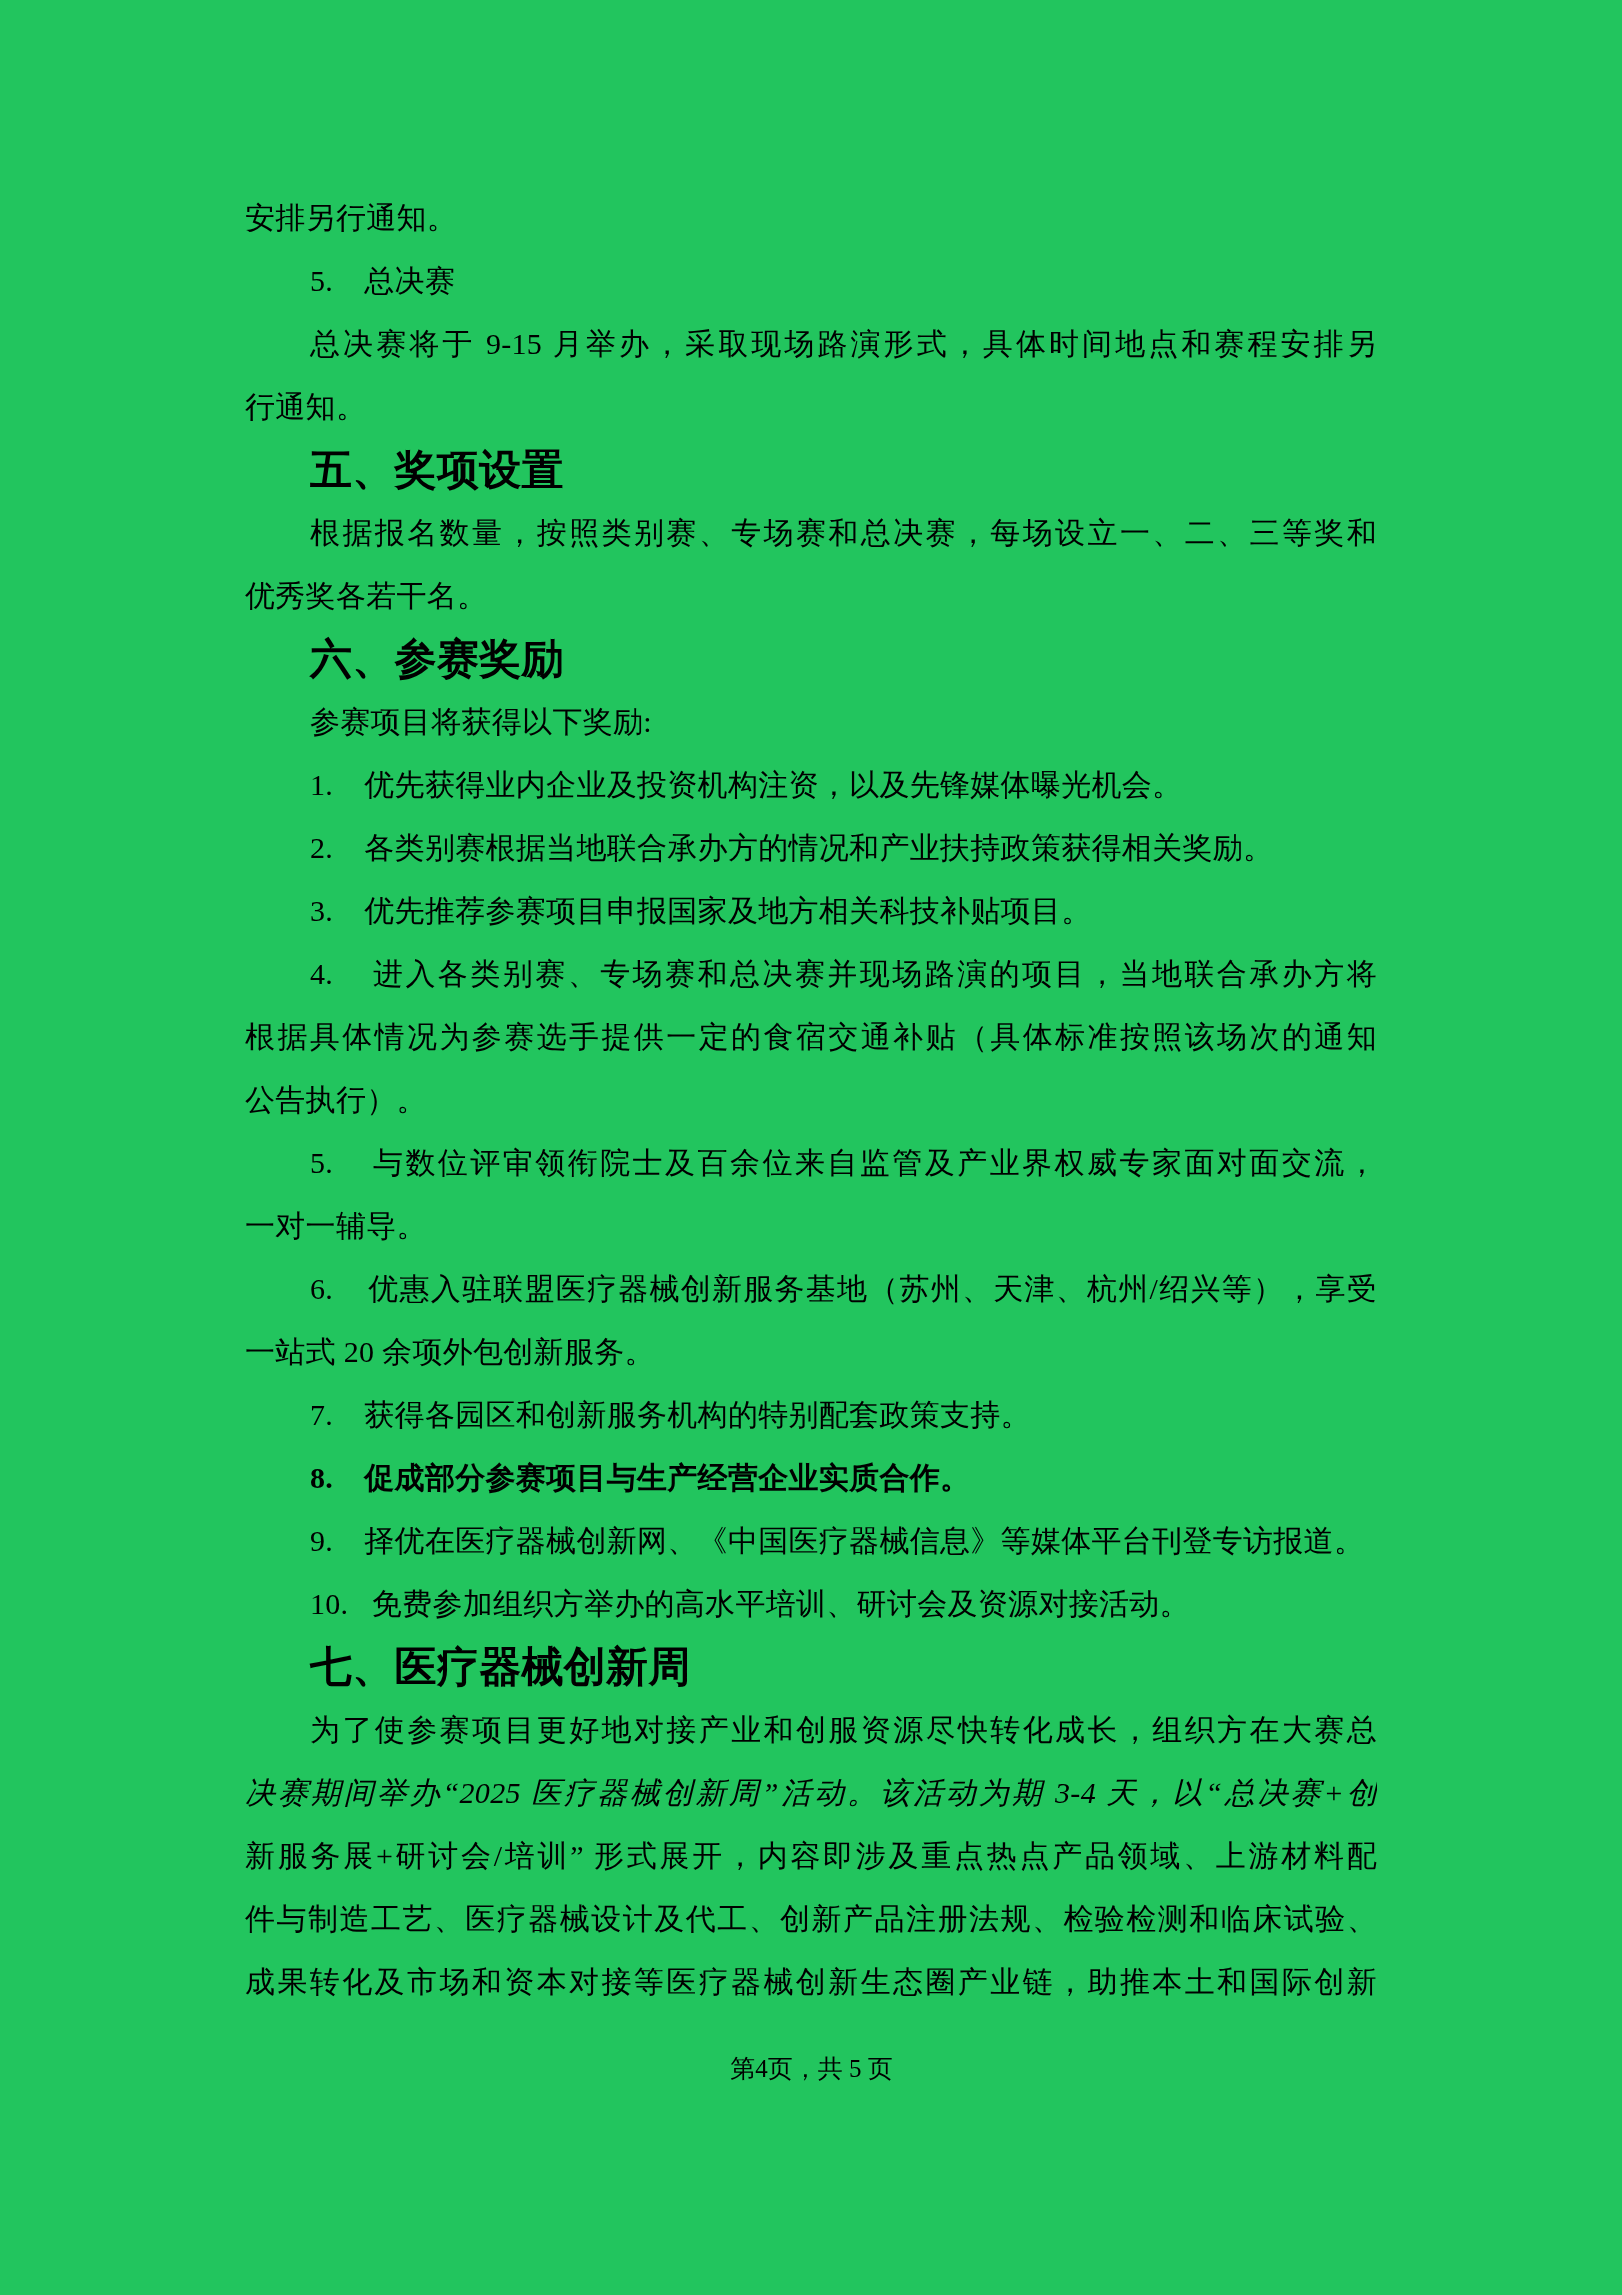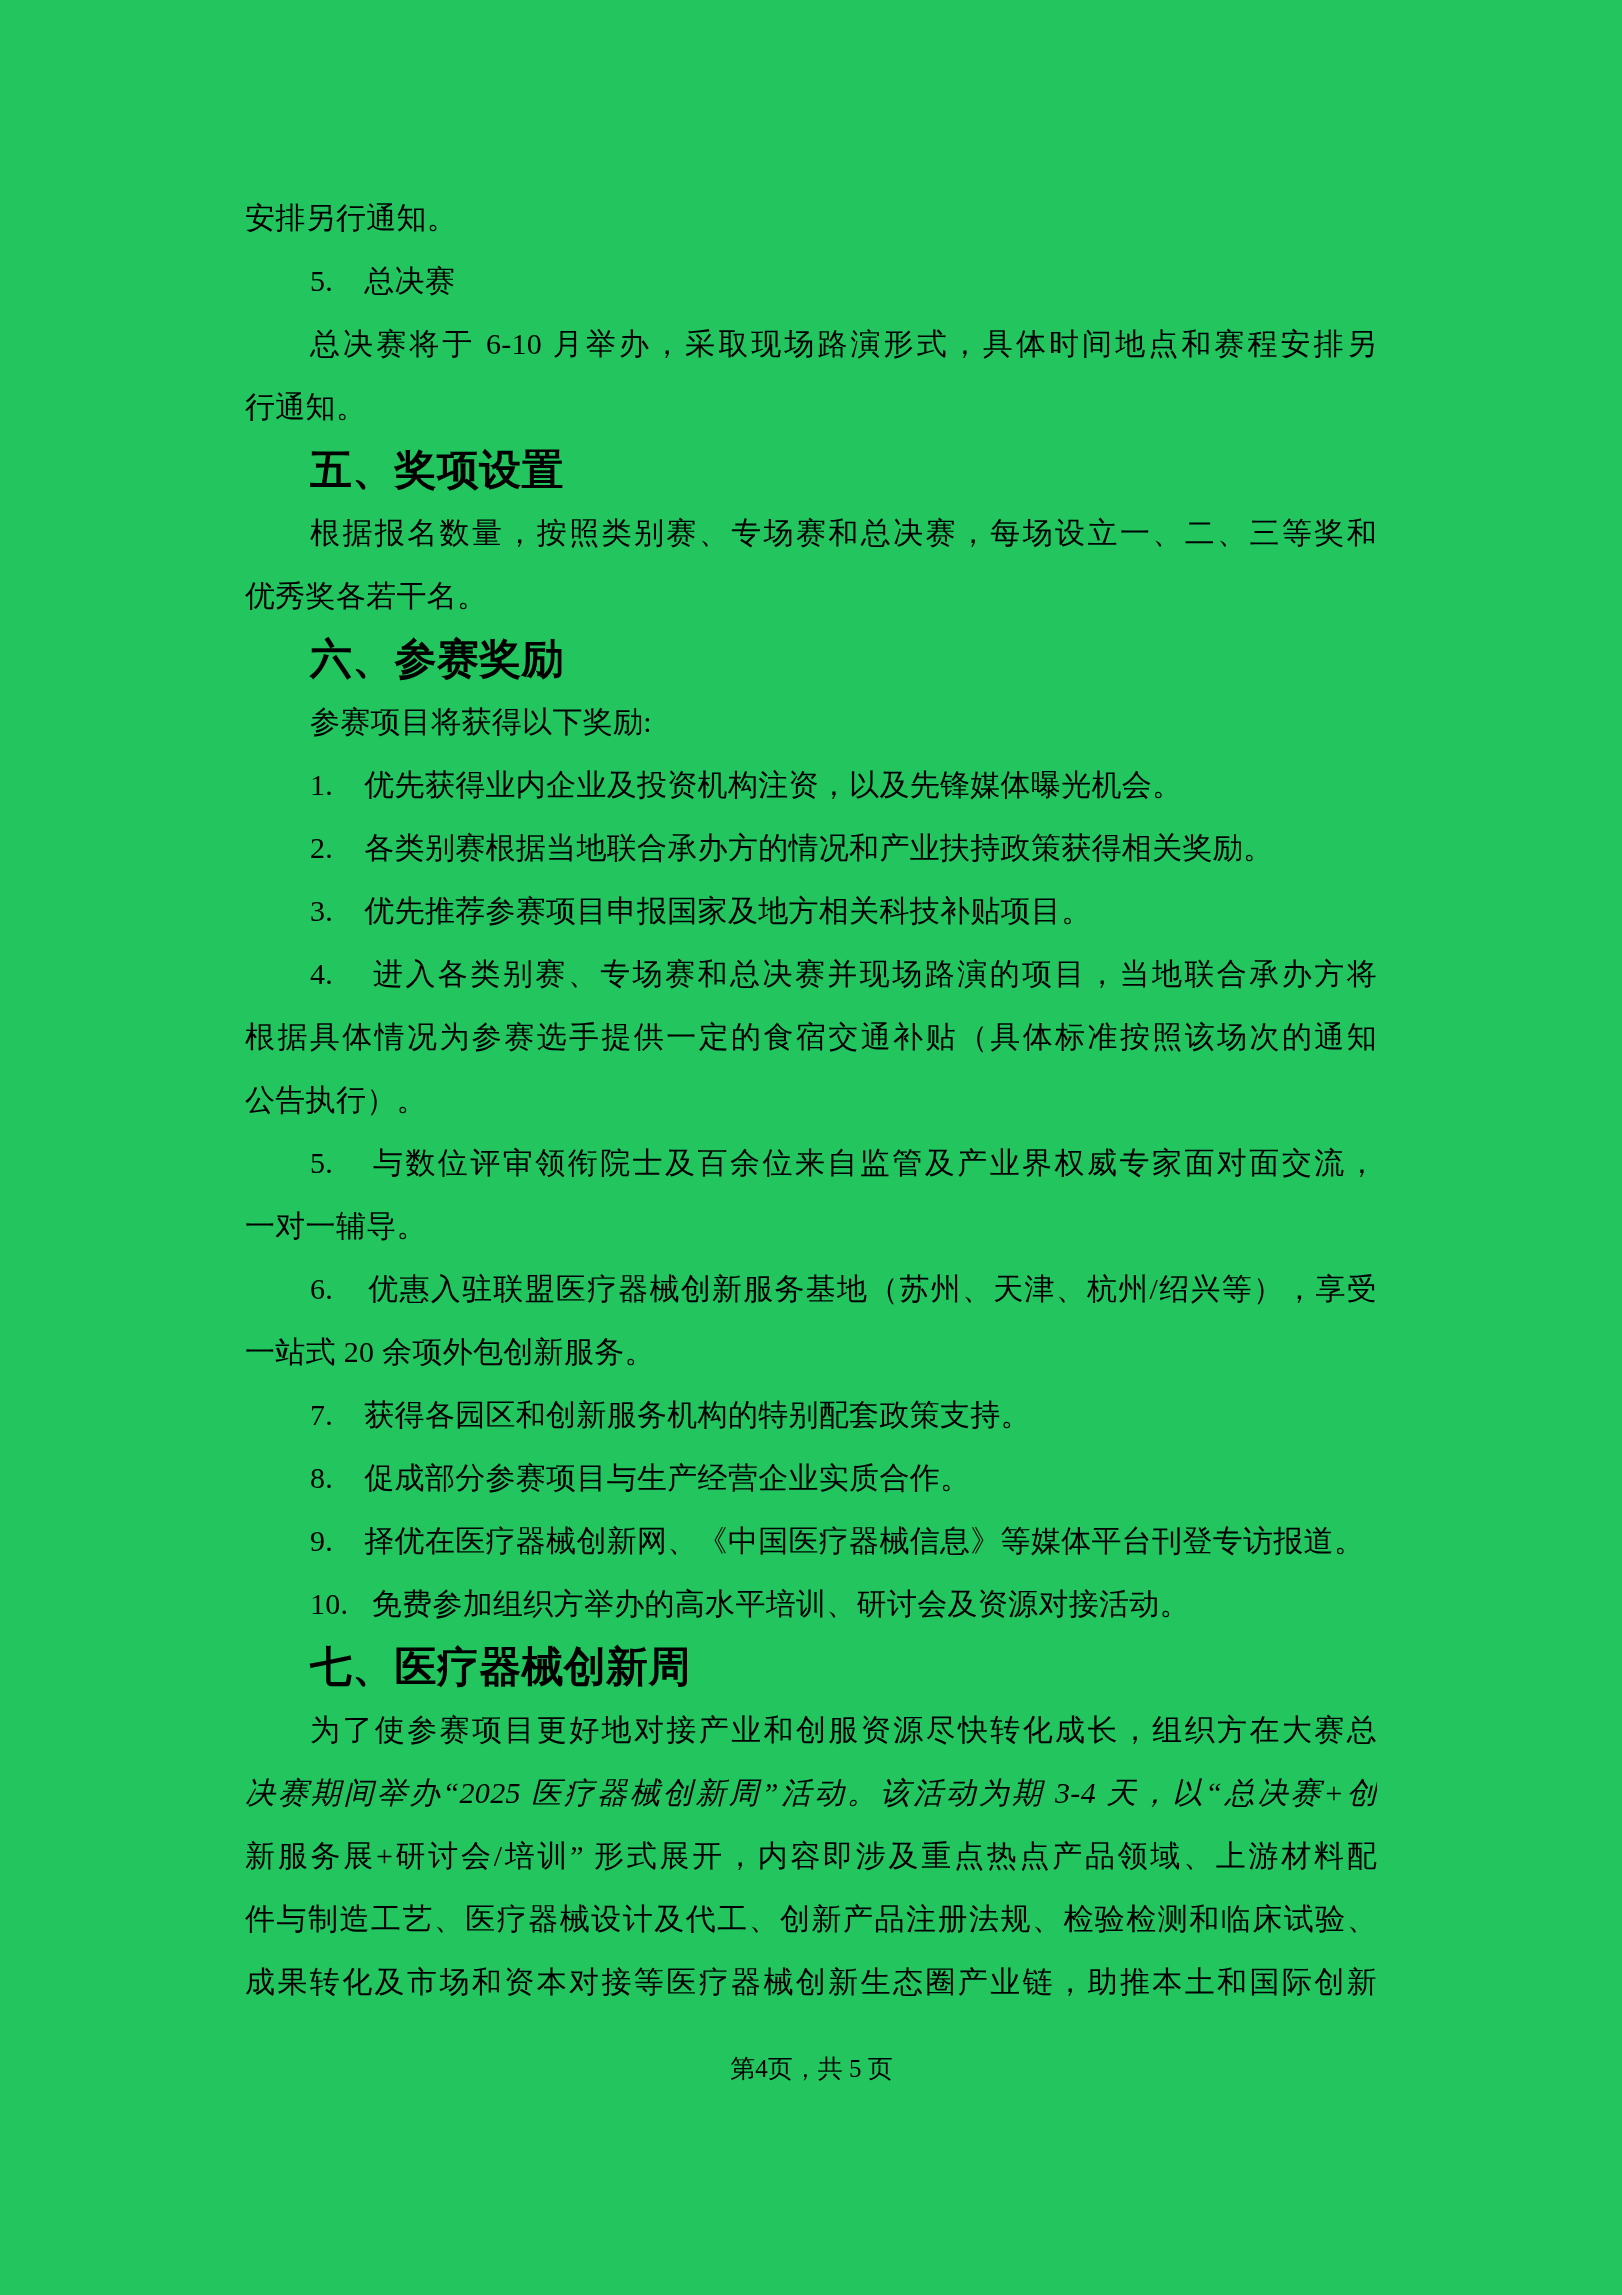--- a/index.html
+++ b/index.html
@@ -54,39 +54,39 @@
     color: #000000;
   }
 </style>
 </head>
 <body>
 
 <div class="page">
   <div class="content" id="doc-content">
       <div class="line" style="padding-left: 0px;">安排另行通知。</div>
       <div class="line" style="padding-left: 65px;">5.&nbsp;&nbsp;&nbsp;&nbsp;总决赛</div>
-      <div class="line fill" style="padding-left: 65px;">总决赛将于 6-10 月举办，采取现场路演形式，具体时间地点和赛程安排另</div>
+      <div class="line fill" style="padding-left: 65px;">总决赛将于 9-15 月举办，采取现场路演形式，具体时间地点和赛程安排另</div>
       <div class="line" style="padding-left: 0px;">行通知。</div>
       <div class="line bold" style="padding-left: 65px;">五、奖项设置</div>
       <div class="line fill" style="padding-left: 65px;">根据报名数量，按照类别赛、专场赛和总决赛，每场设立一、二、三等奖和</div>
       <div class="line" style="padding-left: 0px;">优秀奖各若干名。</div>
       <div class="line bold" style="padding-left: 65px;">六、参赛奖励</div>
       <div class="line" style="padding-left: 65px;">参赛项目将获得以下奖励:</div>
       <div class="line" style="padding-left: 65px;">1.&nbsp;&nbsp;&nbsp;&nbsp;优先获得业内企业及投资机构注资，以及先锋媒体曝光机会。</div>
       <div class="line" style="padding-left: 65px;">2.&nbsp;&nbsp;&nbsp;&nbsp;各类别赛根据当地联合承办方的情况和产业扶持政策获得相关奖励。</div>
       <div class="line" style="padding-left: 65px;">3.&nbsp;&nbsp;&nbsp;&nbsp;优先推荐参赛项目申报国家及地方相关科技补贴项目。</div>
       <div class="line fill" style="padding-left: 65px;">4.&nbsp;&nbsp;&nbsp;&nbsp;进入各类别赛、专场赛和总决赛并现场路演的项目，当地联合承办方将</div>
       <div class="line fill" style="padding-left: 0px;">根据具体情况为参赛选手提供一定的食宿交通补贴（具体标准按照该场次的通知</div>
       <div class="line" style="padding-left: 0px;">公告执行）。</div>
       <div class="line fill" style="padding-left: 65px;">5.&nbsp;&nbsp;&nbsp;&nbsp;与数位评审领衔院士及百余位来自监管及产业界权威专家面对面交流，</div>
       <div class="line" style="padding-left: 0px;">一对一辅导。</div>
       <div class="line fill" style="padding-left: 65px;">6.&nbsp;&nbsp;&nbsp;&nbsp;优惠入驻联盟医疗器械创新服务基地（苏州、天津、杭州/绍兴等），享受</div>
       <div class="line" style="padding-left: 0px;">一站式 20 余项外包创新服务。</div>
       <div class="line" style="padding-left: 65px;">7.&nbsp;&nbsp;&nbsp;&nbsp;获得各园区和创新服务机构的特别配套政策支持。</div>
-      <div class="line" style="padding-left: 65px;">8.&nbsp;&nbsp;&nbsp;&nbsp;促成部分参赛项目与生产经营企业实质合作。</div>
+      <div class="line" style="padding-left: 65px; font-weight: bold;">8.&nbsp;&nbsp;&nbsp;&nbsp;促成部分参赛项目与生产经营企业实质合作。</div>
       <div class="line" style="padding-left: 65px;">9.&nbsp;&nbsp;&nbsp;&nbsp;择优在医疗器械创新网、《中国医疗器械信息》等媒体平台刊登专访报道。</div>
       <div class="line" style="padding-left: 65px;">10.&nbsp;&nbsp;&nbsp;免费参加组织方举办的高水平培训、研讨会及资源对接活动。</div>
       <div class="line bold" style="padding-left: 65px;">七、医疗器械创新周</div>
       <div class="line fill" style="padding-left: 65px;">为了使参赛项目更好地对接产业和创服资源尽快转化成长，组织方在大赛总</div>
       <div class="line fill" style="padding-left: 0px; font-style: italic;">决赛期间举办“2025 医疗器械创新周”活动。该活动为期 3-4 天，以“总决赛+创</div>
       <div class="line fill" style="padding-left: 0px;">新服务展+研讨会/培训” 形式展开，内容即涉及重点热点产品领域、上游材料配</div>
       <div class="line fill" style="padding-left: 0px;">件与制造工艺、医疗器械设计及代工、创新产品注册法规、检验检测和临床试验、</div>
       <div class="line fill" style="padding-left: 0px;">成果转化及市场和资本对接等医疗器械创新生态圈产业链，助推本土和国际创新</div>
     </div>
   <div class="footer">第4页，共 5 页</div>

